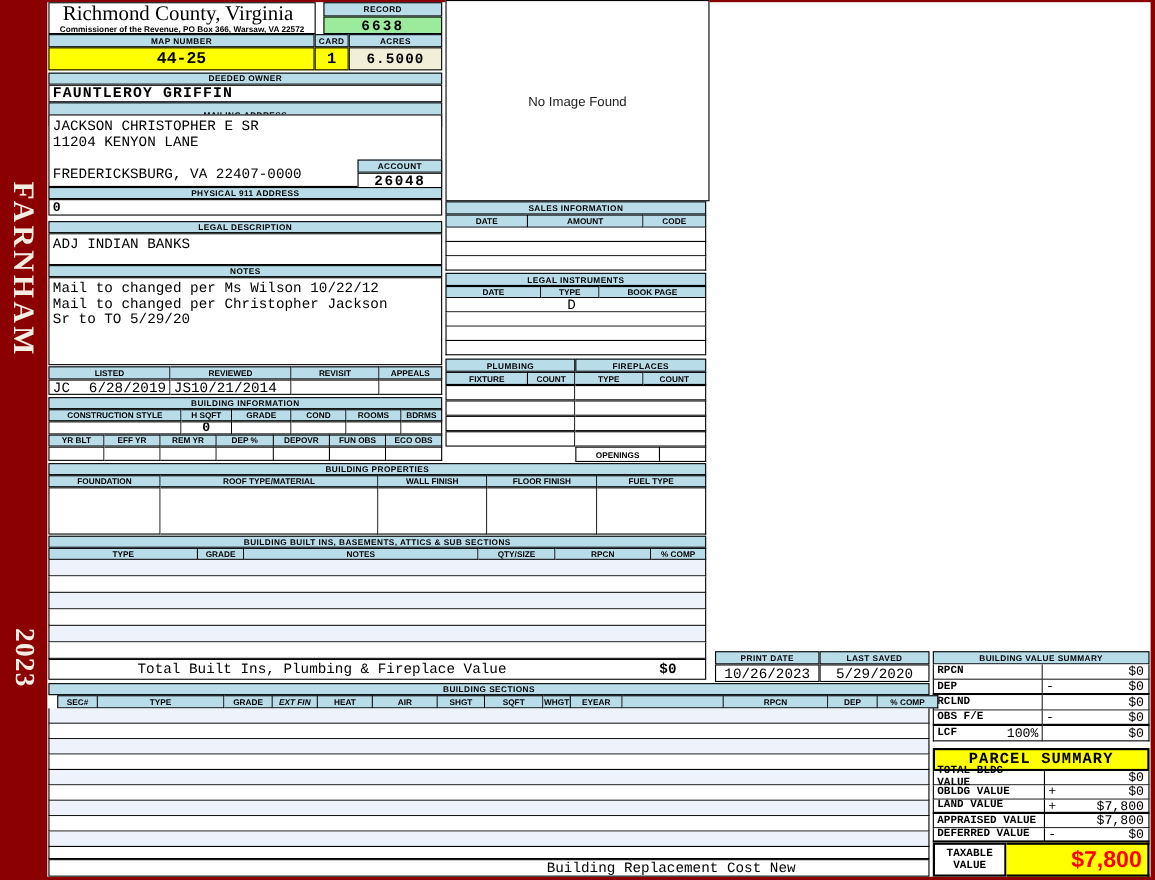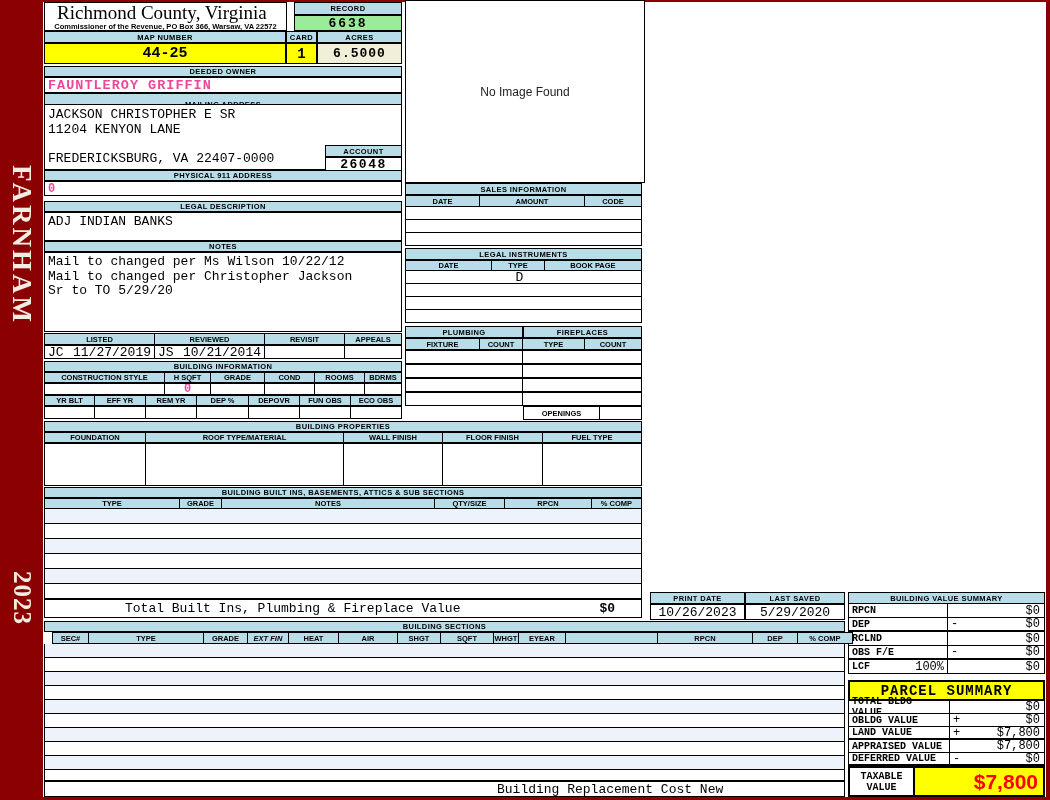--- a/index.html
+++ b/index.html
@@ -18,21 +18,21 @@
   .hrow .hc{box-sizing:border-box;border:1px solid #000;border-left:none;height:100%;
             background:#b9dce9;font-size:7.5px;font-weight:bold;display:flex;align-items:center;
             justify-content:center;white-space:nowrap;overflow:hidden;}
   .hrow .hc:first-child{border-left:1px solid #000;}
   .vrow{display:flex;}
   .vrow .vc{box-sizing:border-box;border:1px solid #000;border-left:none;height:100%;
             background:#fff;font-size:13px;display:flex;align-items:center;overflow:hidden;}
   .vrow .vc:first-child{border-left:1px solid #000;}
   .erow{border:1px solid #000;border-top:none;background:#fff;}
   .tint{background:#eef3fb;}
-  .red{color:#ec4899;}
+  .red{color:#000000;}
   .yellow{background:#ffff00;}
   .green{background:#9ceb9c;}
   .cream{background:#f2efd8;}
   .c{display:flex;align-items:center;justify-content:center;}
   .sumrow{display:flex;}
   .sumrow .lab{box-sizing:border-box;border:1px solid #000;border-top:none;background:#fff;
                font-size:10px;font-weight:bold;display:flex;align-items:center;padding:0 3px;height:100%;}
   .sumrow .valcell{box-sizing:border-box;border:1px solid #000;border-top:none;border-left:none;
                    background:#fff;display:flex;align-items:center;height:100%;}
   .sumrow .op{width:14px;padding-left:3px;font-size:12px;}
@@ -91,23 +91,23 @@
 
   <div class="abs hrow" style="left:44px;top:333px;width:358px;height:12px;">
     <div class="hc" style="width:111px;">LISTED</div>
     <div class="hc" style="width:110px;">REVIEWED</div>
     <div class="hc" style="width:80px;">REVISIT</div>
     <div class="hc" style="width:57px;">APPEALS</div>
   </div>
   <div class="abs vrow mono" style="left:44px;top:345px;width:358px;height:14px;">
     <div class="vc" style="width:111px;justify-content:space-between;padding:0 3px;">
       <span>JC</span>
-      <span>11/27/2019</span>
+      <span>6/28/2019</span>
     </div>
-    <div class="vc" style="width:110px;justify-content:space-between;padding:0 3px;">
+    <div class="vc" style="width:110px;justify-content:flex-start;padding:0 3px;">
       <span>JS</span>
       <span>10/21/2014</span>
     </div>
     <div class="vc" style="width:80px;"></div>
     <div class="vc" style="width:57px;"></div>
   </div>
 
   <div class="abs bar" style="left:44px;top:361px;width:358px;height:11px;">BUILDING INFORMATION</div>
   <div class="abs hrow" style="left:44px;top:372px;width:358px;height:11px;">
     <div class="hc" style="width:121px;">CONSTRUCTION STYLE</div>

